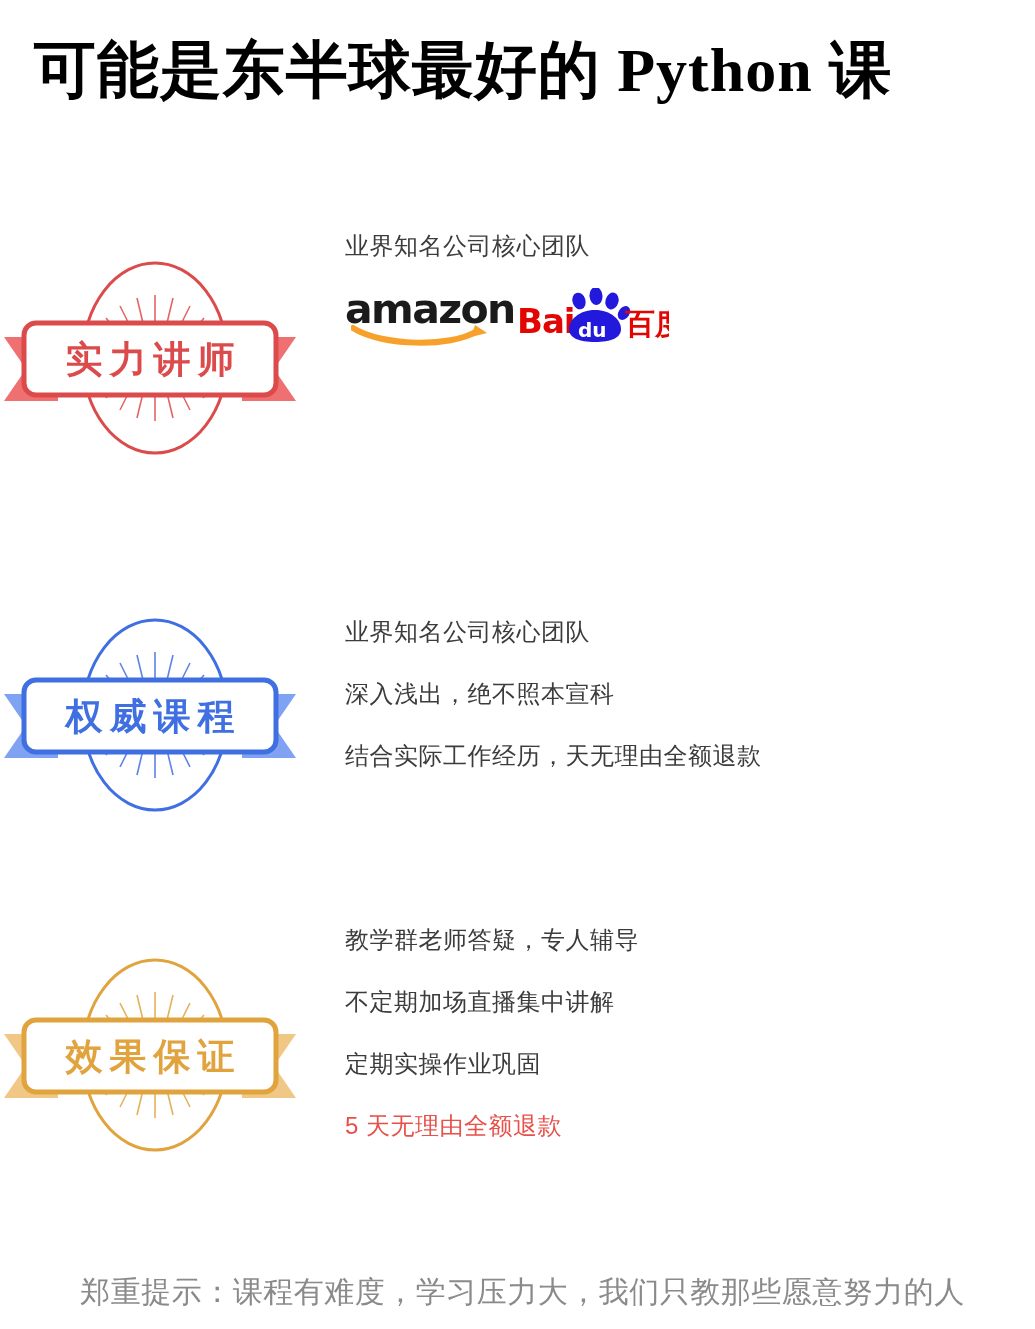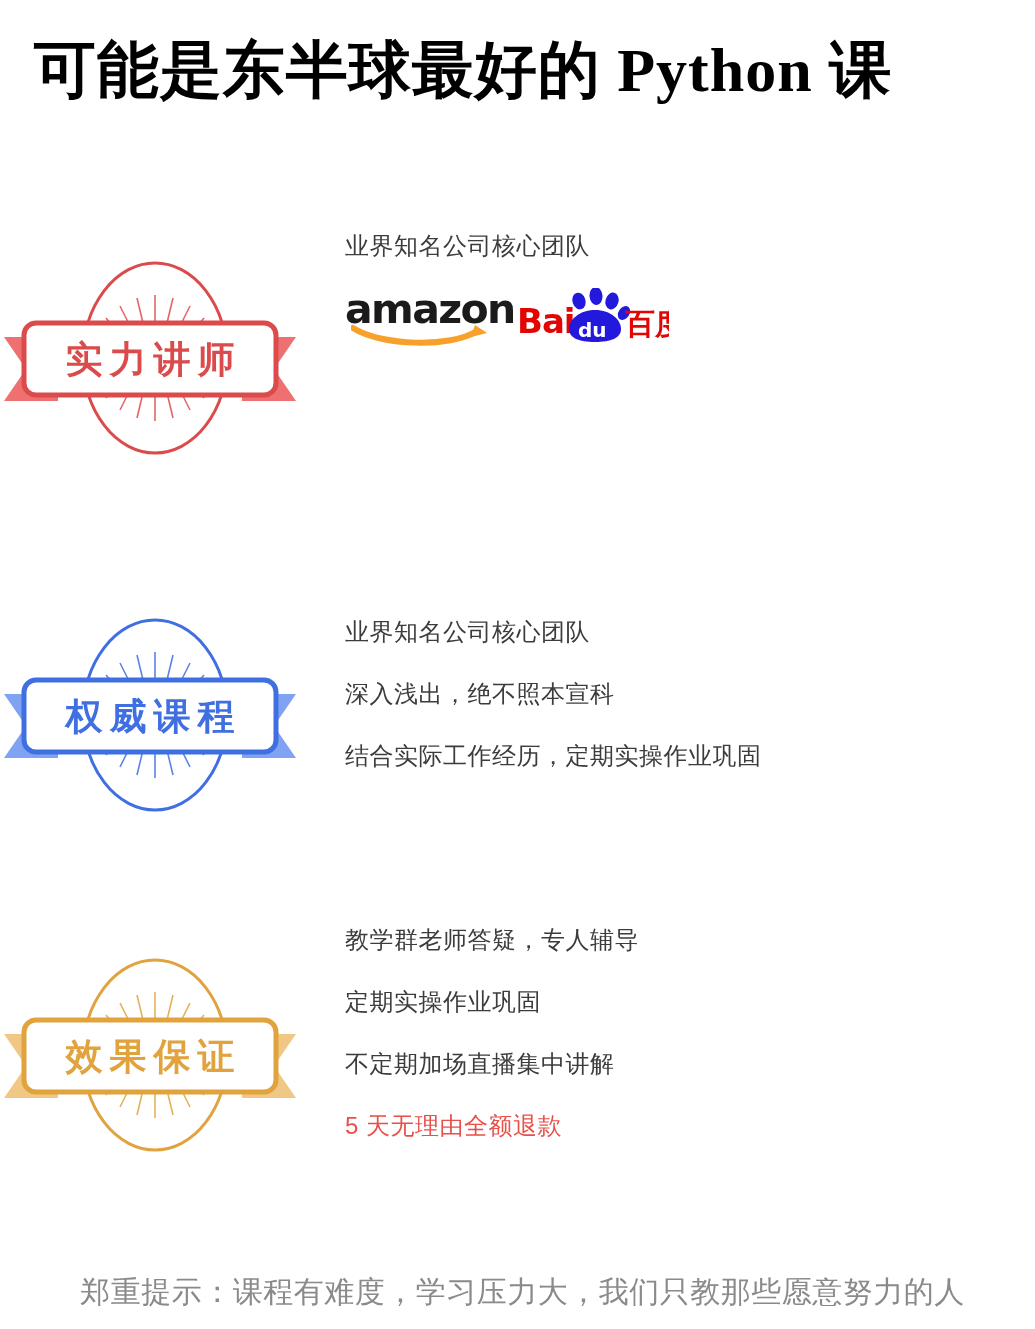--- a/index.html
+++ b/index.html
@@ -250,21 +250,21 @@
       <path d="M4 94 L58 94 L58 158 L4 158 L26 126 Z" fill="#7fa2f3"></path>
       <path d="M296 94 L242 94 L242 158 L296 158 L274 126 Z" fill="#7fa2f3"></path>
       <rect x="24" y="80" width="252" height="72" rx="12" ry="12" fill="#ffffff" stroke="#3f6fe0" stroke-width="5"></rect>
     </svg>
     <div class="badge-label" style="color:#3f6fe0">权威课程</div>
   </div>
 
   <div class="feature-text">
     <div class="feature-line">业界知名公司核心团队</div>
     <div class="feature-line">深入浅出，绝不照本宣科</div>
-    <div class="feature-line">结合实际工作经历，定期实操作业巩固</div>
+    <div class="feature-line">结合实际工作经历，天无理由全额退款</div>
   </div>
 </div>
 
 <div class="feature-row row-3">
   <div class="badge">
     <svg width="300" height="230" viewBox="0 0 300 230">
       <ellipse cx="155" cy="115" rx="72" ry="95" fill="#ffffff" stroke="#e0a33e" stroke-width="3"></ellipse>
       <g stroke="#e0a33e" stroke-width="1.6" opacity="0.85">
         <line x1="155" y1="52" x2="155" y2="78"></line>
         <line x1="137" y1="55" x2="143" y2="80"></line>
@@ -289,19 +289,19 @@
       </g>
       <path d="M4 94 L58 94 L58 158 L4 158 L26 126 Z" fill="#f0c784"></path>
       <path d="M296 94 L242 94 L242 158 L296 158 L274 126 Z" fill="#f0c784"></path>
       <rect x="24" y="80" width="252" height="72" rx="12" ry="12" fill="#ffffff" stroke="#e0a33e" stroke-width="5"></rect>
     </svg>
     <div class="badge-label" style="color:#e0a33e">效果保证</div>
   </div>
 
   <div class="feature-text">
     <div class="feature-line">教学群老师答疑，专人辅导</div>
+    <div class="feature-line">不定期加场直播集中讲解</div>
     <div class="feature-line">定期实操作业巩固</div>
-    <div class="feature-line">不定期加场直播集中讲解</div>
     <div class="feature-line highlight">5 天无理由全额退款</div>
   </div>
 </div>
 
 <div class="footer-note">郑重提示：课程有难度，学习压力大，我们只教那些愿意努力的人</div>
 
 </body></html>

